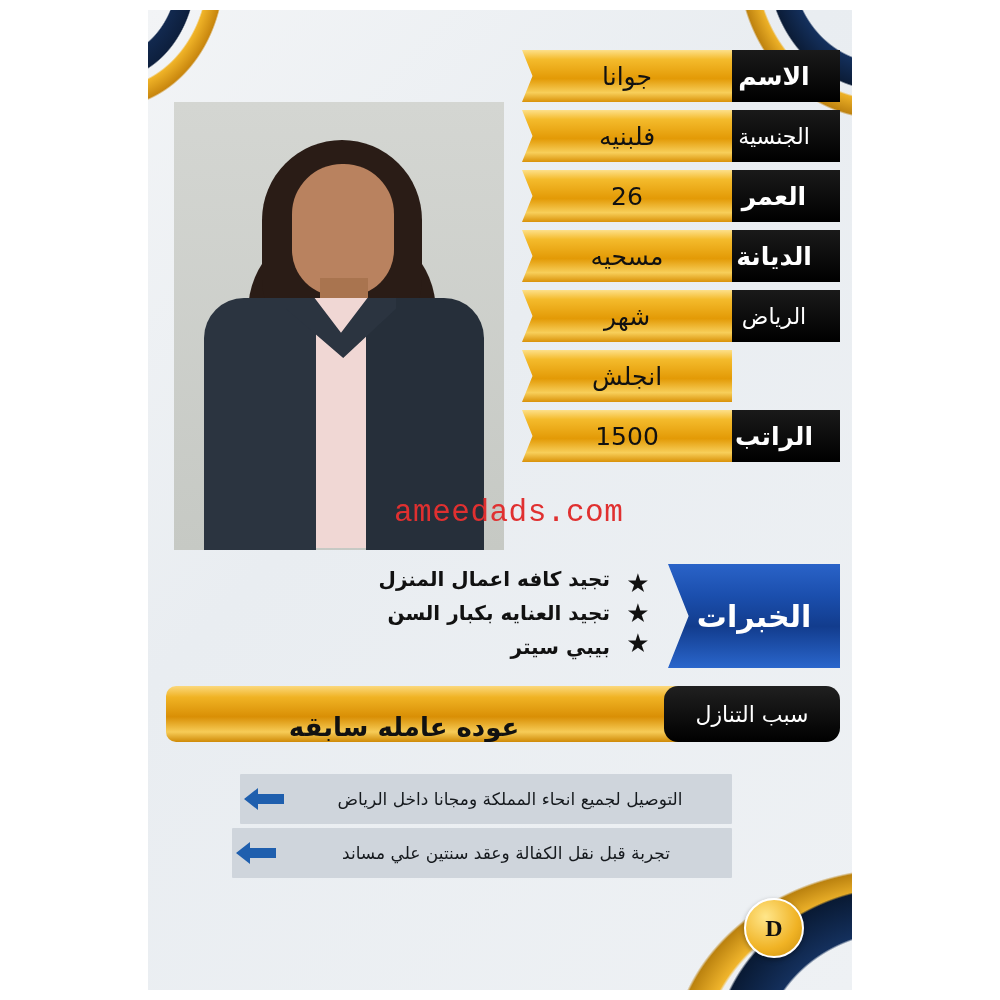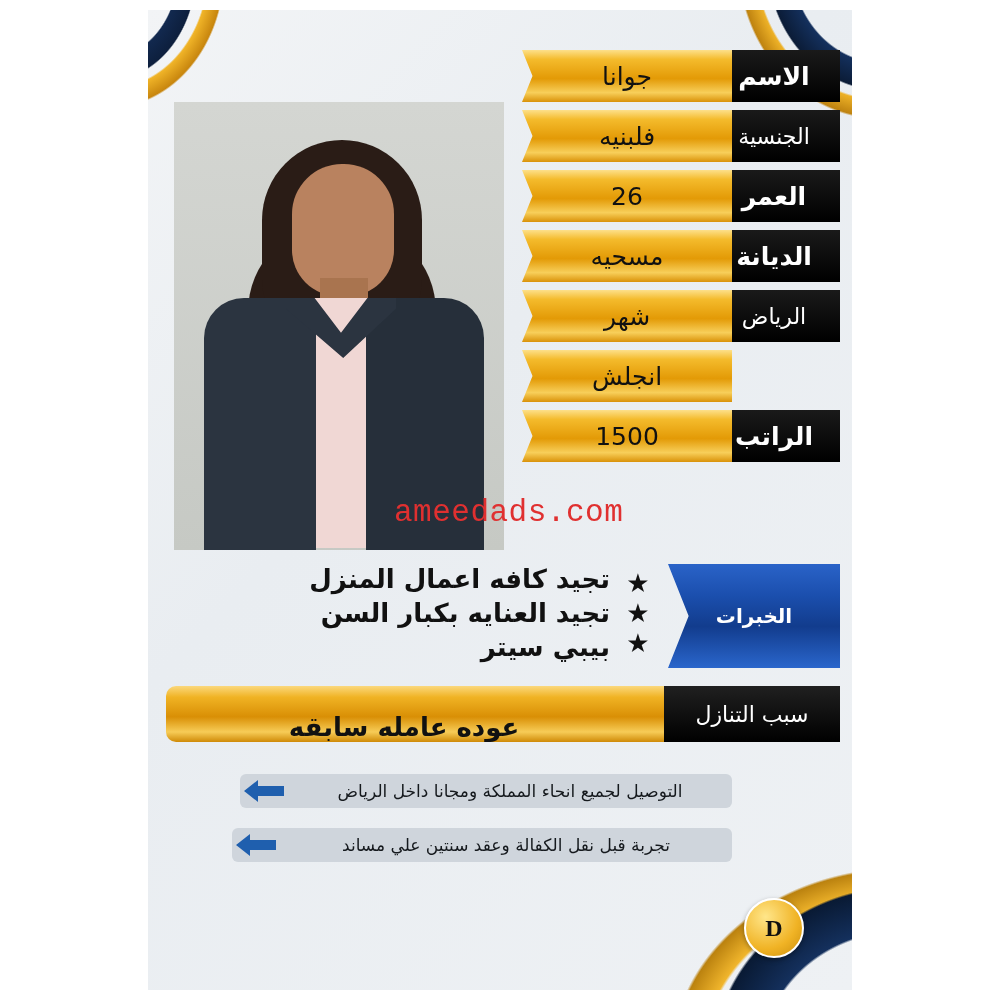--- a/index.html
+++ b/index.html
@@ -65,42 +65,42 @@
     color:#111;font-size:25px;font-weight:normal;}
   .row .label.small{font-size:22px;font-weight:normal;margin-left:8px;}
 
   
   .exp{position:absolute;right:12px;top:548px;width:670px;height:120px;}
   .banner{position:absolute;right:0;top:6px;width:172px;height:104px;
     background:linear-gradient(180deg,#2a63c8 0%,#1b4fae 30%,#123c8d 60%,#2a66cc 100%);
     clip-path:polygon(0 0,100% 0,100% 100%,0 100%,12% 50%);
     box-shadow:0 2px 4px rgba(0,0,0,.35);
     display:flex;align-items:center;justify-content:center;}
-  .banner span{color:#fff;font-size:20px;font-weight:bold;}
+  .banner span{color:#fff;font-size:30px;font-weight:bold;}
   .stars{position:absolute;right:186px;top:10px;width:32px;}
   .stars div{color:#111;font-size:26px;line-height:30px;text-align:center;}
   .exp-text{position:absolute;right:230px;top:4px;left:46px;color:#111;
-    font-size:26px;font-weight:bold;line-height:34px;text-align:right;}
+    font-size:20px;font-weight:bold;line-height:34px;text-align:right;}
 
   
   .reason{position:absolute;right:12px;top:676px;left:18px;height:56px;}
   .reason .lbl{position:absolute;right:0;top:0;width:176px;height:56px;
     background:linear-gradient(180deg,#202020,#000);
     display:flex;align-items:center;justify-content:center;
-    color:#fff;font-size:22px;}
+    color:#fff;font-size:22px;border-radius:14px;}
   .reason .valwrap{position:absolute;right:8px;top:0;left:0;height:56px;
     background:linear-gradient(180deg,#fbd87c 0%,#f0b324 20%,#d98f05 55%,#f7cc57 82%,#cf8a07 100%);
     border-radius:10px;
     clip-path:polygon(0 0,100% 0,100% 100%,0 100%);
     display:flex;align-items:flex-end;}
   .reason .valwrap .inner{width:100%;padding-right:190px;box-sizing:border-box;text-align:center;
     color:#111;font-size:26px;font-weight:bold;}
 
   
-  .note{position:absolute;height:34px;background:#cfd5dc;border-radius:6px;
+  .note{position:absolute;height:50px;background:#cfd5dc;border-radius:1px;
         display:flex;align-items:center;}
   .note .txt{flex:1;text-align:center;color:#15191d;font-size:17px;}
   .note .arrow{width:48px;height:34px;display:flex;align-items:center;justify-content:center;}
   .note .arrow svg{display:block;}
   .note1{left:92px;right:120px;top:764px;}
   .note2{left:84px;right:120px;top:818px;}
 
   
   .badge{position:absolute;right:48px;bottom:32px;width:56px;height:56px;border-radius:50%;
     background:radial-gradient(circle at 35% 30%,#ffe68a,#f0b325 60%,#c98c0c 100%);

